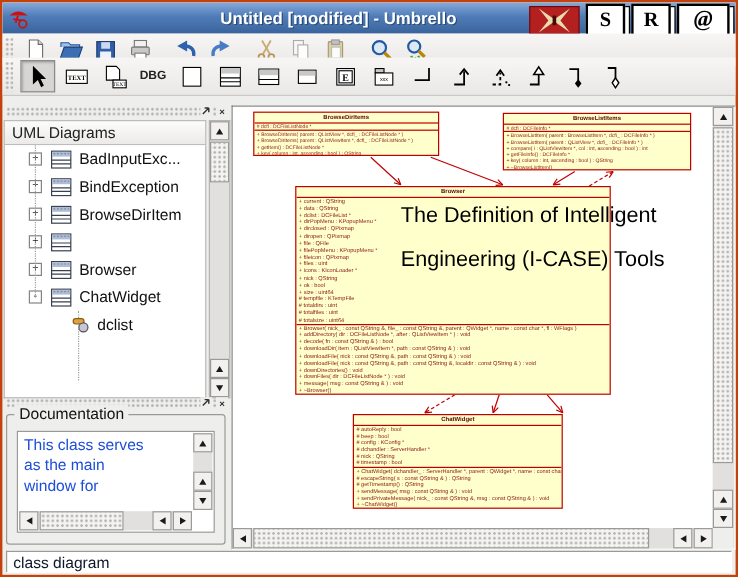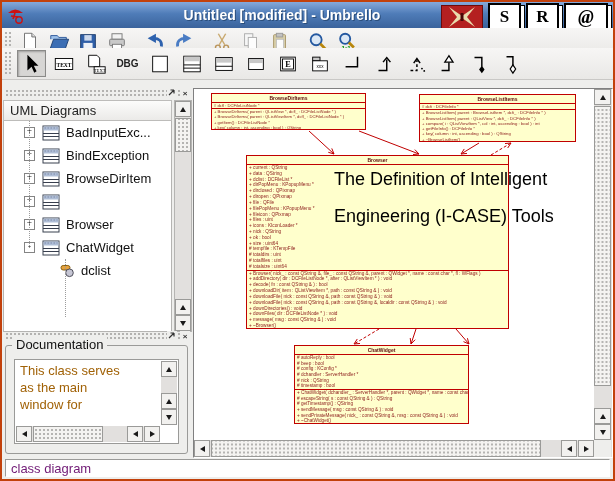--- a/index.html
+++ b/index.html
@@ -64,21 +64,21 @@
   .tri-up{width:0;height:0;border-left:3px solid transparent;border-right:3px solid transparent;border-bottom:5px solid #1a1a1a;}
   .tri-down{width:0;height:0;border-left:3px solid transparent;border-right:3px solid transparent;border-top:5px solid #1a1a1a;}
   .tri-left{width:0;height:0;border-top:3px solid transparent;border-bottom:3px solid transparent;border-right:5px solid #1a1a1a;}
   .tri-right{width:0;height:0;border-top:3px solid transparent;border-bottom:3px solid transparent;border-left:5px solid #1a1a1a;}
 
   
   #doc-group{position:absolute;left:2px;right:4px;top:13px;bottom:2px;border:1px solid #9a9a98;border-radius:3px;}
   #doc-label{position:absolute;top:5px;left:9px;background:#eeeeec;padding:0 4px;font-size:13px;color:#111;}
   #doc-text-frame{position:absolute;left:8px;top:13px;right:8px;bottom:9px;background:#fff;
     border:1px solid #9a9a98;box-sizing:border-box;}
-  #doc-text{position:absolute;left:5px;top:2px;width:112px;font-size:13px;line-height:17px;color:#a16207;}
+  #doc-text{position:absolute;left:5px;top:2px;width:112px;font-size:13px;line-height:17px;color:#1d4ed8;}
   #doc-vscroll{position:absolute;right:1px;top:1px;width:16px;bottom:18px;background:#e2e0de;}
   #doc-hscroll{position:absolute;left:1px;bottom:1px;right:18px;height:16px;background:#e2e0de;}
   .hsb-btn{position:absolute;top:0;bottom:0;width:16px;background:#f2f1ef;border:1px solid #9a9a98;
     box-sizing:border-box;display:flex;align-items:center;justify-content:center;padding:0;}
   .hsb-thumb{position:absolute;top:0;bottom:0;background:#f4f3f1;border:1px solid #9a9a98;box-sizing:border-box;
     background-image:radial-gradient(#b5b4b2 1px,transparent 1.2px);background-size:4px 4px;background-position:center;}
 
   
   #canvas-frame{position:absolute;left:191px;top:86px;width:420px;height:370px;
     border:1px solid #808080;border-right-color:#fff;border-bottom-color:#fff;background:#e2e0de;box-sizing:border-box;}
@@ -92,21 +92,21 @@
   .uml-head{height:8px;border-bottom:1px solid #c00000;font-size:5px;line-height:8px;font-weight:bold;
     text-align:center;color:#5a0a0a;white-space:nowrap;overflow:hidden;}
   .uml-sec.methods{border-top:1px solid #c00000;}
   .uml-row{white-space:nowrap;overflow:hidden;padding-left:2px;color:#8b1a1a;}
   .canvas-note{position:absolute;font-weight:normal;color:#000;font-size:18px;line-height:37px;white-space:nowrap;}
 
   
   #statusbar{position:absolute;left:1px;right:1px;top:456px;height:21px;}
   #status-field{position:absolute;left:2px;right:2px;top:1px;bottom:2px;background:#fff;
     border:1px solid #9a9a98;border-right-color:#fff;border-bottom-color:#fff;
-    font-size:13px;color:#701a75;padding:1px 12px 0 5px;box-sizing:border-box;}
+    font-size:13px;color:#0f172a;padding:1px 12px 0 5px;box-sizing:border-box;}
 </style>
 </head>
 <body>
 
 <div id="window">
 
   <div id="titlebar">
     <span class="app-icon">
       <svg width="20" height="20" viewBox="0 0 20 20">
         <path d="M2 8 Q9 1 17 8 Z" fill="#cc1111"></path>

